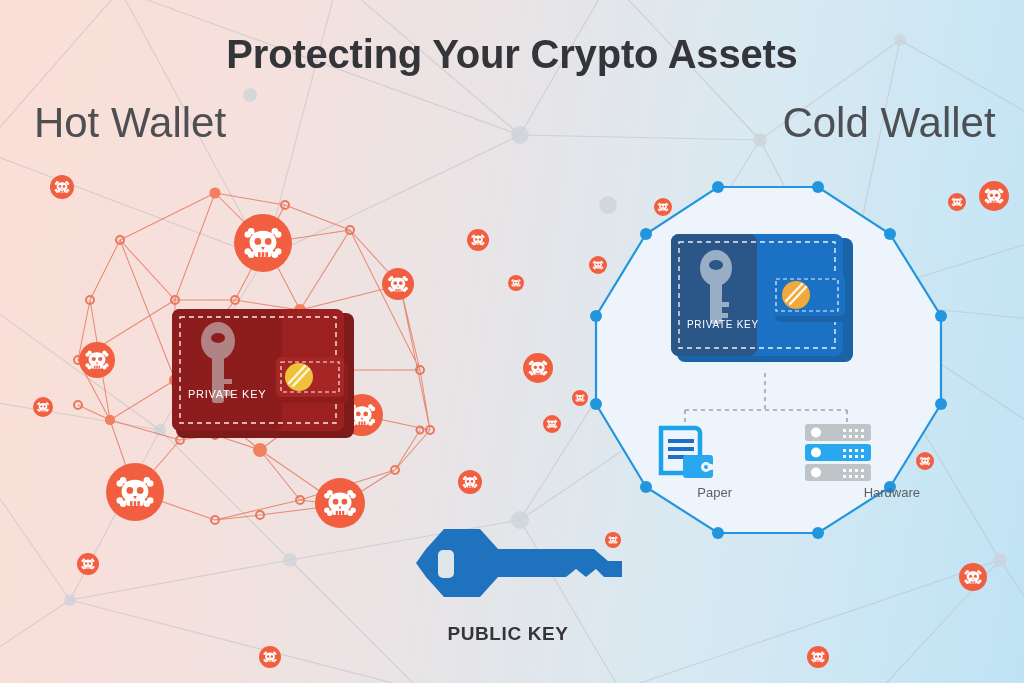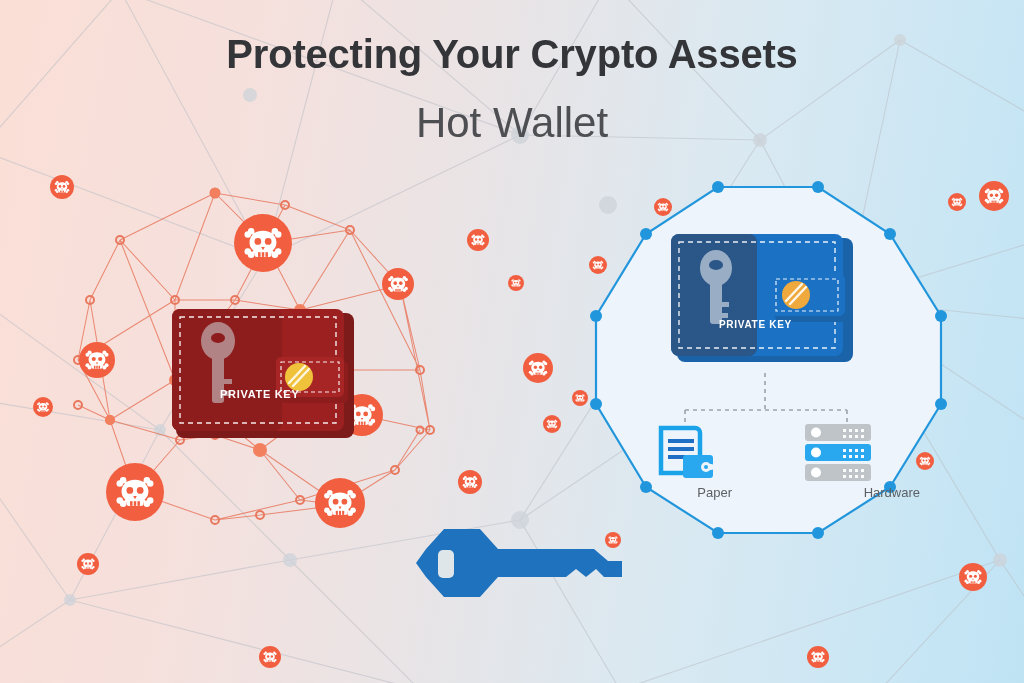--- a/index.html
+++ b/index.html
@@ -13,32 +13,32 @@
   .layer { position:absolute; inset:0; }
   svg.layer { width:1024px; height:683px; }
 
   
   .title {
     position:absolute; top:32px; left:0; width:1024px; text-align:center;
     font-size:40px; font-weight:bold; color:#333538; letter-spacing:-0.2px;
   }
   .subrow {
     position:absolute; top:99px; left:0; width:1024px;
-    display:flex; justify-content:center; align-items:baseline;
+    display:flex; justify-content:space-between; align-items:baseline;
     font-size:42px; color:#4d4f52; font-weight:normal;
   }
   .subrow .hot  { width:260px; text-align:center; }
   .subrow .vs   { width:150px; text-align:center; font-size:38px; color:#4d4f52;}
   .subrow .cold { width:270px; text-align:center; }
 
   
   .wallet { position:absolute; }
   .wlabel {
-    position:absolute; color:#ffffff; font-weight:bold;
-    letter-spacing:0.7px; white-space:nowrap;margin-left:32px;
+    position:absolute; color:#ffffff; font-weight:normal;
+    letter-spacing:0.7px; white-space:nowrap;
   }
   .caption {
     position:absolute; font-size:13px; color:#5c6065; text-align:right;
     white-space:nowrap;
   }
   .pubkeylabel{
     position:absolute; font-size:19px; font-weight:bold; color:#333538;
     letter-spacing:0.6px; text-align:center; width:300px;
   }
 </style>
@@ -383,20 +383,22 @@
     </g>
   </svg>
   <div class="caption" style="left:828px; top:485px; width:92px;">Hardware</div>
 
   <svg class="wallet" style="left:398px; top:527px;" width="224" height="85" viewBox="0 0 224 85">
     <path d="M46 2 L82 2 L100 22 L196 22 L210 34 L224 34 L224 50 L206 50
              L198 42 L188 50 L178 42 L168 50 L100 50 L82 70 L46 70
              L28 50 L18 36 L28 22 Z" fill="#1f72bd"></path>
     <rect x="40" y="23" width="16" height="28" rx="5" fill="#dfe6ea"></rect>
   </svg>
+  <div class="pubkeylabel" style="left:358px; top:623px;">PUBLIC KEY</div>
 
   <div class="title">Protecting Your Crypto Assets</div>
 
   <div class="subrow">
     <span class="hot">Hot Wallet</span>
+    <span class="cold">Cold Wallet</span>
   </div>
 
 </div>
 
 </body></html>

